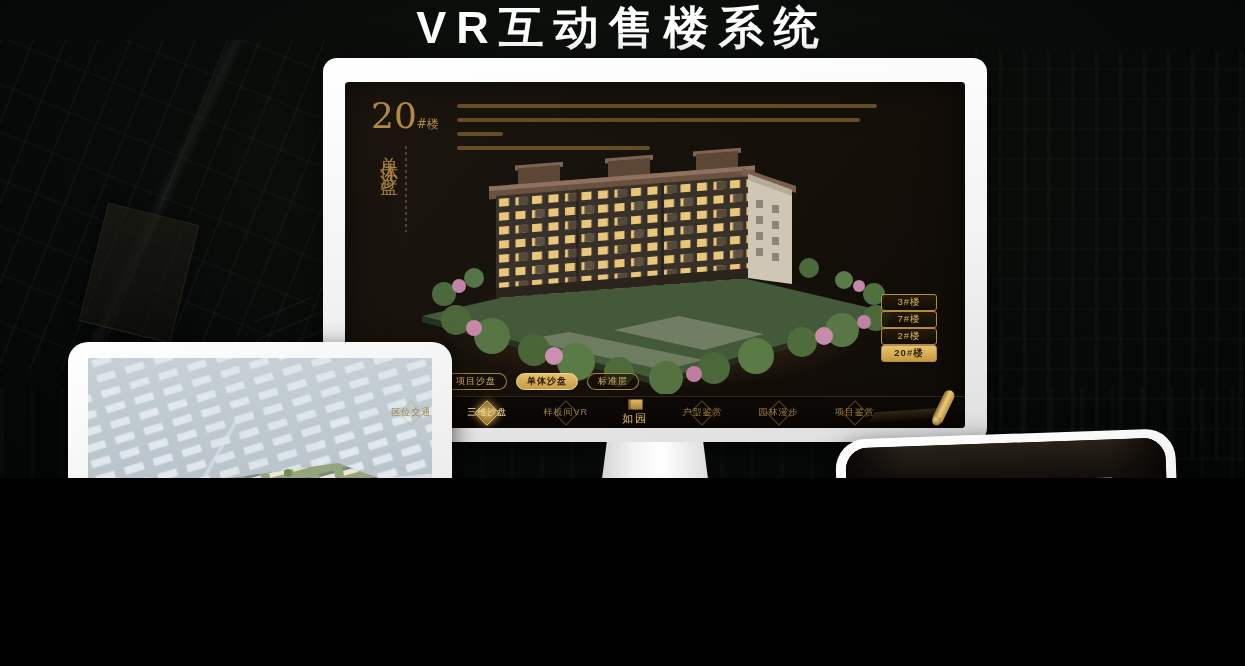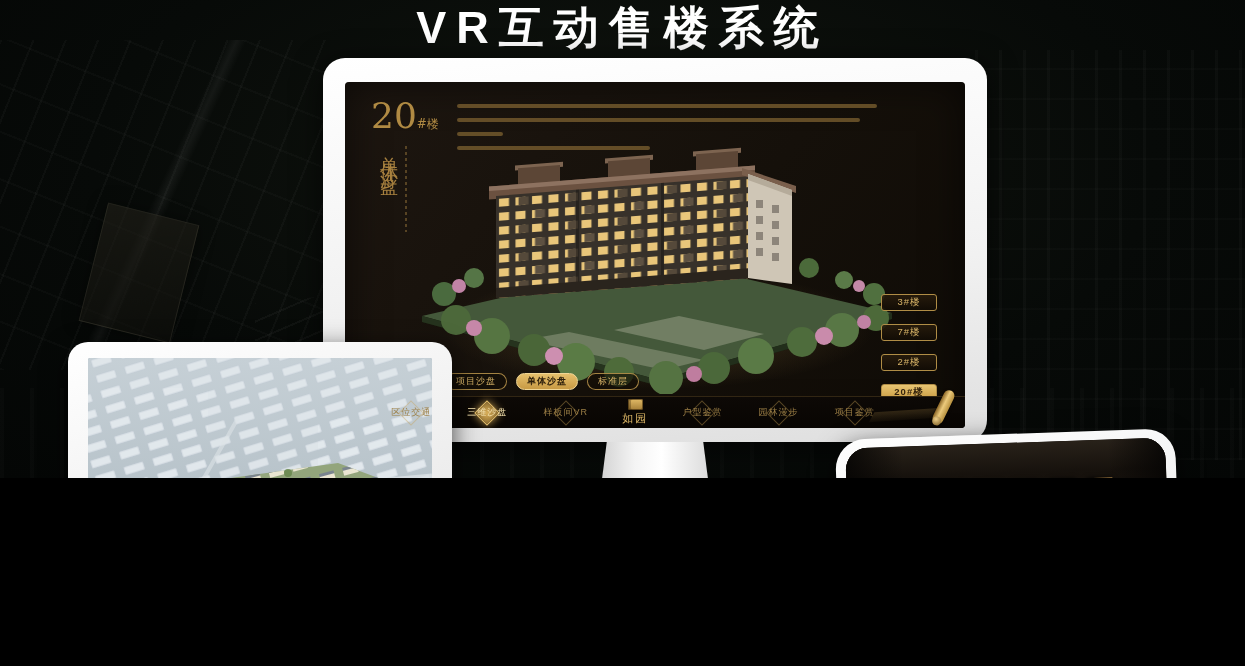--- a/index.html
+++ b/index.html
@@ -23,21 +23,21 @@
     background:repeating-linear-gradient(-18deg,rgba(255,255,255,.05) 0 2px,transparent 2px 18px);}
   .bgE{position:absolute;left:0;right:0;bottom:0;height:90px;
     background:repeating-linear-gradient(90deg,rgba(255,255,255,.014) 0 4px,transparent 4px 30px);}
 
   
   .title{position:absolute;top:0;left:0;right:0;text-align:center;font-size:45px;font-weight:bold;
     letter-spacing:10px;color:#ffffff;line-height:56px;}
   .caption{position:absolute;right:104px;bottom:4px;font-size:17px;letter-spacing:2px;color:#ededed;}
 
   
-  .monitor{position:absolute;left:323px;top:58px;width:664px;height:384px;border-radius:22px;
+  .monitor{position:absolute;left:323px;top:58px;width:664px;height:384px;border-radius:14px;
     background:linear-gradient(175deg,#ffffff 0%,#f2f2f2 55%,#dfdfdf 100%);
     box-shadow:0 6px 30px rgba(0,0,0,.65);}
   .m-screen{position:absolute;left:22px;top:24px;right:22px;bottom:14px;border-radius:4px;overflow:hidden;
     background:linear-gradient(130deg,#1d1610 0%,#15100a 55%,#0f0b06 100%);
     box-shadow:inset 0 0 40px rgba(0,0,0,.6);}
   .stand-neck{position:absolute;left:588px;top:442px;width:134px;height:146px;
     background:linear-gradient(90deg,#c7c7c7,#f4f4f4 35%,#ffffff 55%,#d2d2d2);
     clip-path:polygon(14% 0,86% 0,100% 100%,0 100%);}
   .stand-base{position:absolute;left:541px;top:584px;width:228px;height:50px;border-radius:50%;
     background:linear-gradient(180deg,#fafafa,#cfcfcf);
@@ -53,21 +53,21 @@
     background:repeating-linear-gradient(180deg,#8a6b35 0 3px,transparent 3px 6px);}
 
   
   .para{position:absolute;left:112px;top:22px;width:420px;}
   .para div{height:4px;border-radius:2px;background:#7d6230;opacity:.75;margin-bottom:10px;}
 
   
   .bsvg{position:absolute;left:58px;top:62px;width:502px;height:250px;}
 
   
-  .bbtns{position:absolute;right:28px;top:212px;display:flex;flex-direction:column;gap:13px;}
+  .bbtns{position:absolute;right:28px;top:212px;display:flex;flex-direction:column;gap:0;}
   .bbtn{width:54px;height:15px;font-size:9.5px;line-height:14px;text-align:center;color:#d8b468;
     border:1px solid #b08d46;border-radius:3px;letter-spacing:1px;
     background:linear-gradient(180deg,rgba(40,28,12,.9),rgba(18,12,5,.9));cursor:pointer;}
   .bbtn.sel{background:linear-gradient(180deg,#e8c572,#c79940);color:#33220c;font-weight:bold;}
 
   
   .pills{position:absolute;left:100px;bottom:38px;display:flex;gap:9px;}
   .pill{font-size:9px;color:#d8b468;border:1px solid rgba(201,160,82,.8);border-radius:9px;
     padding:1px 10px;background:rgba(20,14,6,.7);letter-spacing:1px;white-space:nowrap;cursor:pointer;}
   .pill.sel{background:linear-gradient(180deg,#e6c06c,#c89a44);color:#2b1d0a;font-weight:bold;border-color:#f0d695;}

